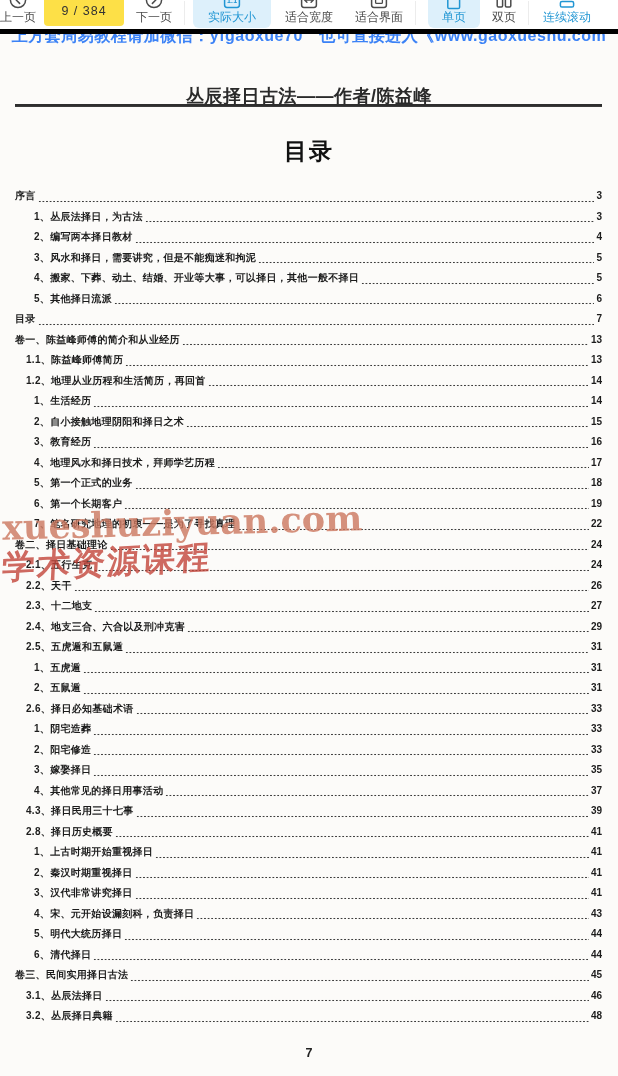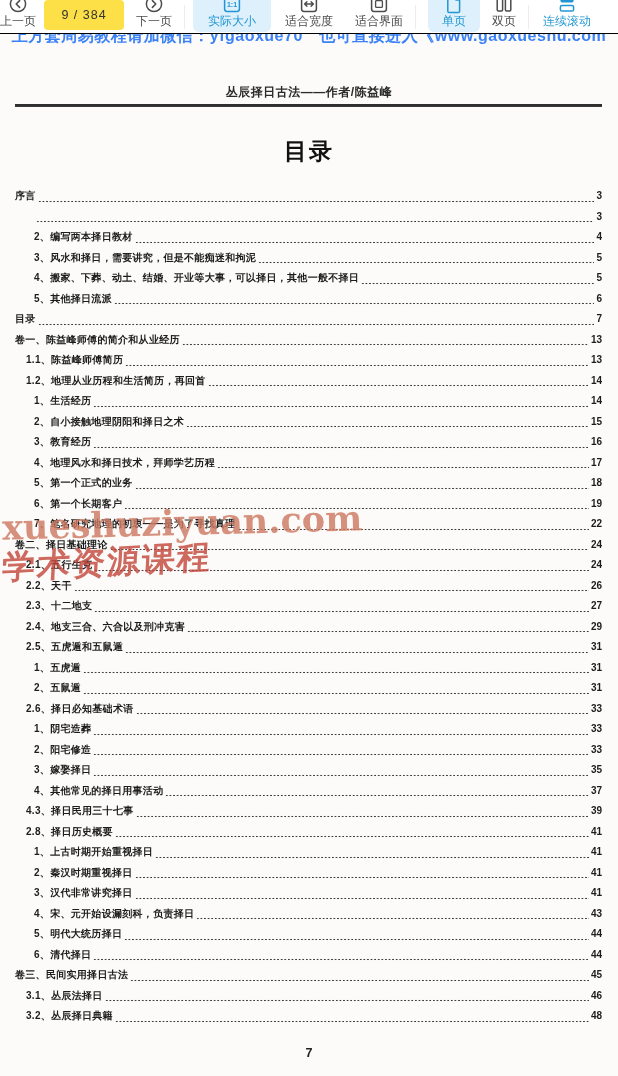--- a/index.html
+++ b/index.html
@@ -7,40 +7,40 @@
     --active-bg:#ddf0fb;
     --wm1:#cd7a62;
     --wm2:#c3453a;
   }
   *{margin:0;padding:0;box-sizing:border-box;}
   html,body{width:618px;height:1076px;overflow:hidden;background:#fff;
     font-family:"Liberation Sans","DejaVu Sans",sans-serif;}
 
   
   .toolbar{position:relative;width:618px;height:34px;background:#fff;
-    border-bottom:1px solid #000000;overflow:hidden;z-index:10;}
+    border-bottom:5px solid #000000;overflow:hidden;z-index:10;}
   .tb-inner{position:absolute;left:0;right:0;bottom:0;height:46px;
     display:flex;align-items:flex-end;}
   .tb-btn{display:flex;flex-direction:column;align-items:center;justify-content:flex-end;
     gap:1px;padding:4px 8px 4px 8px;color:#4b4b4b;border-radius:6px;height:44px;margin-bottom:1px;}
   .tb-btn .tb-lbl{font-size:12px;line-height:13px;white-space:nowrap;}
   .tb-btn svg{display:block;}
   .tb-btn.is-active{color:var(--accent);background:var(--active-bg);}
   .tb-btn.txt-active{color:var(--accent);}
   .page-box{height:30px;margin-bottom:3px;background:#fde047;border-radius:4px;
     display:flex;align-items:center;justify-content:center;min-width:80px;
     font-size:12.5px;color:#333;letter-spacing:1px;}
   .tb-sep{width:1px;height:24px;background:#ececec;margin:0 4px 4px 4px;align-self:flex-end;}
 
   
   .page{position:relative;width:618px;height:1042px;background:#fcfbf9;color:#1e1e1e;}
   .top-note{position:absolute;top:-8px;left:0;right:0;text-align:center;
     font-size:16px;font-weight:700;color:#3b82f6;letter-spacing:.5px;white-space:nowrap;}
   .doc-header{position:absolute;top:50px;left:16px;right:16px;text-align:center;
-    font-size:12px;font-weight:700;color:#2a2a2a;letter-spacing:.5px;}
+    font-size:18px;font-weight:700;color:#2a2a2a;letter-spacing:.5px;}
   .rule{position:absolute;top:70px;left:15px;right:16px;height:2px;
     border-top:2.2px solid #2e2e2e;border-bottom:1px solid #3a3a3a;}
   .toc-title{position:absolute;top:102px;left:0;right:0;text-align:center;
     font-size:23px;font-weight:800;color:#111;letter-spacing:2px;}
   .toc-list{position:absolute;top:152px;left:15px;right:16px;}
   .trow{display:flex;align-items:baseline;height:20.5px;font-size:10px;
     font-weight:600;color:#1c1c1c;white-space:nowrap;}
   .trow.lv0{padding-left:0;}
   .trow.lv1{padding-left:11px;align-items:center;}
   .trow.lv2{padding-left:19px;}
@@ -164,20 +164,21 @@
   <div class="rule"></div>
   <div class="toc-title">目录</div>
 
   <div class="toc-list">
       <div class="trow lv0">
         <span class="tlabel">序言</span>
         <span class="tdots"></span>
         <span class="tpage">3</span>
       </div>
       <div class="trow lv2">
+        <span class="tlabel">1、丛辰法择日，为古法</span>
         <span class="tdots"></span>
         <span class="tpage">3</span>
       </div>
       <div class="trow lv2">
         <span class="tlabel">2、编写两本择日教材</span>
         <span class="tdots"></span>
         <span class="tpage">4</span>
       </div>
       <div class="trow lv2">
         <span class="tlabel">3、风水和择日，需要讲究，但是不能痴迷和拘泥</span>

